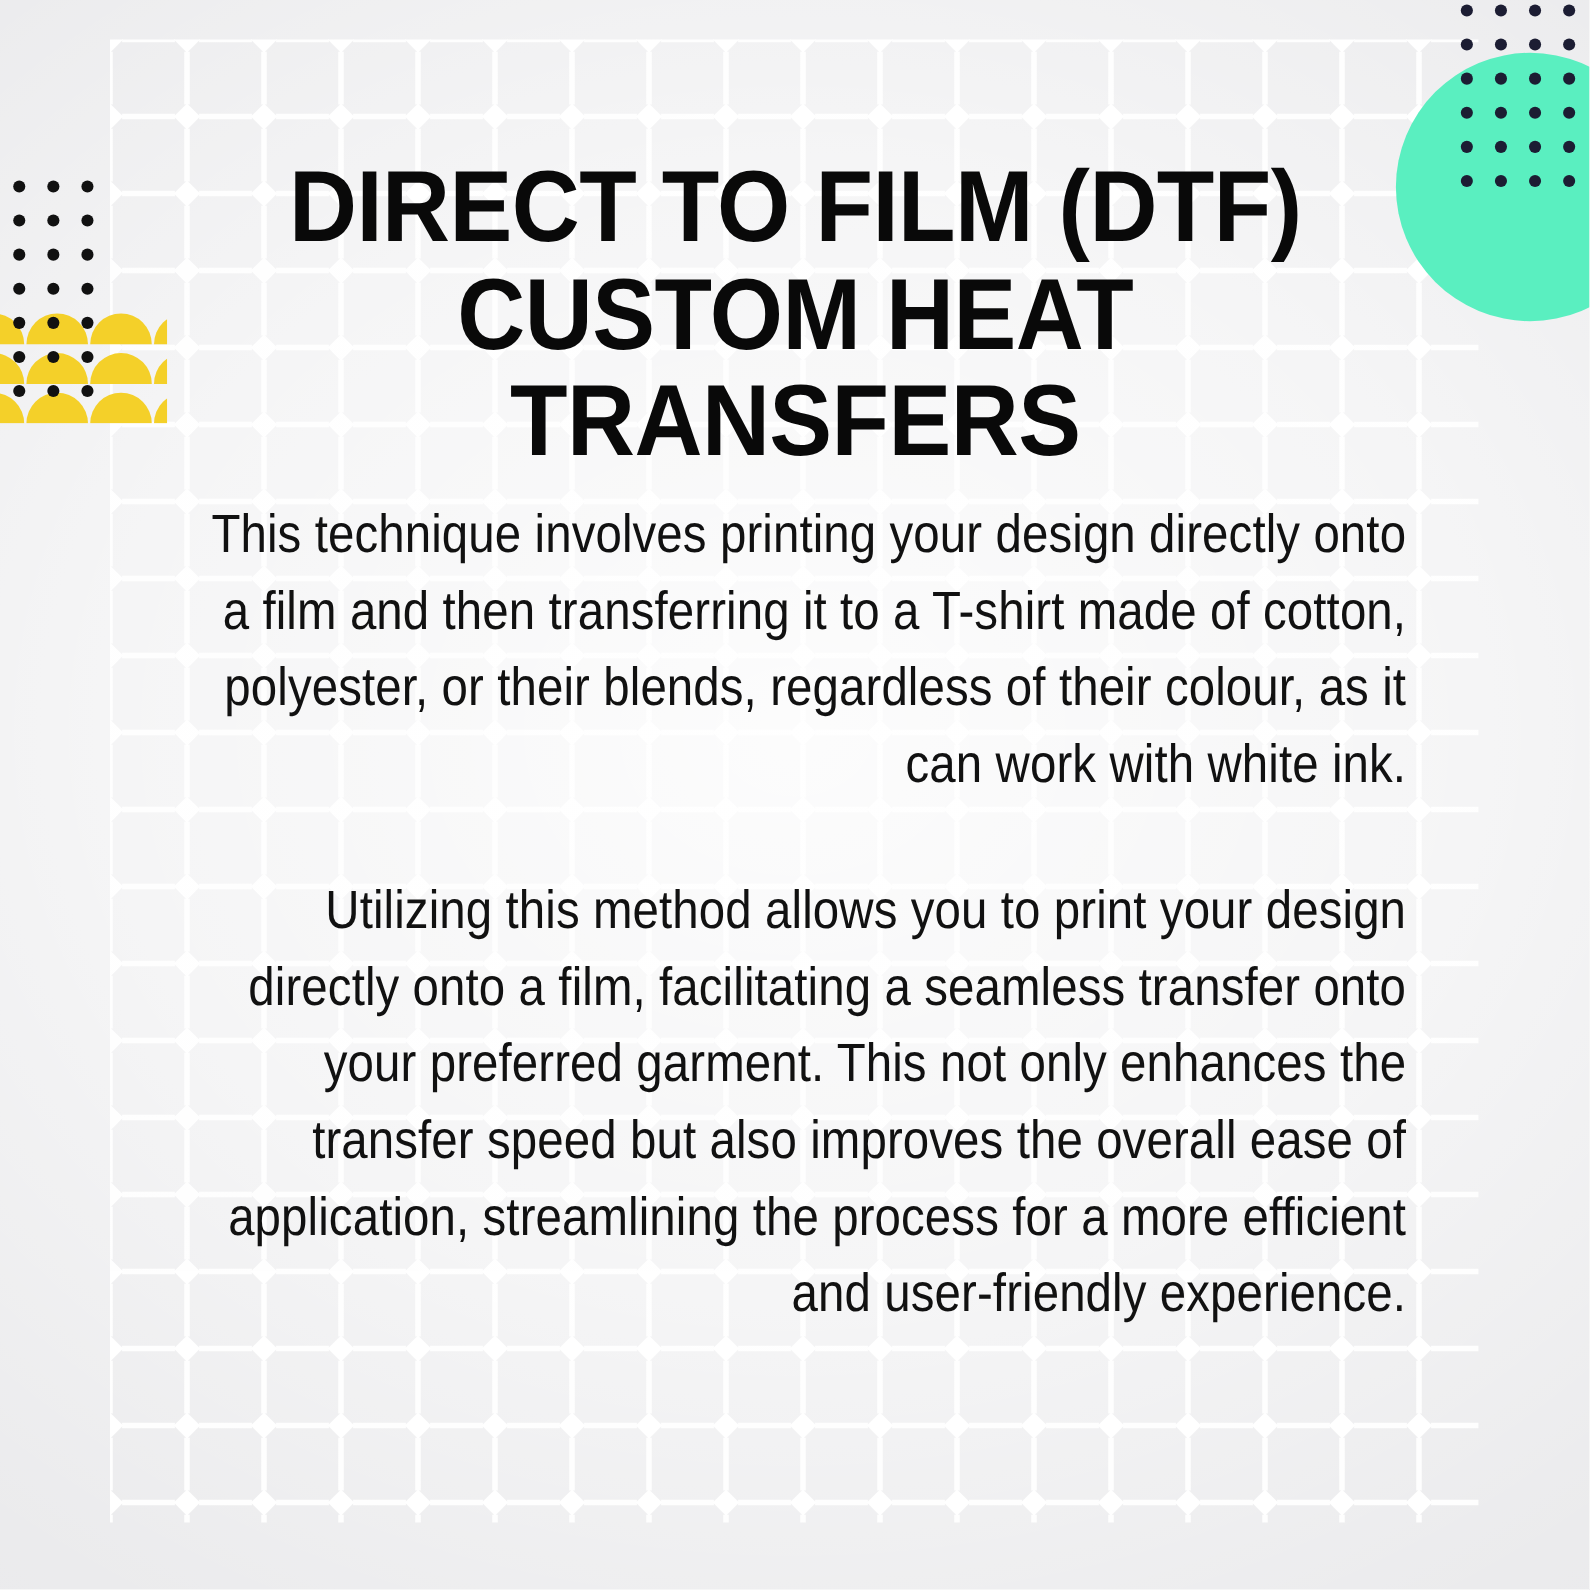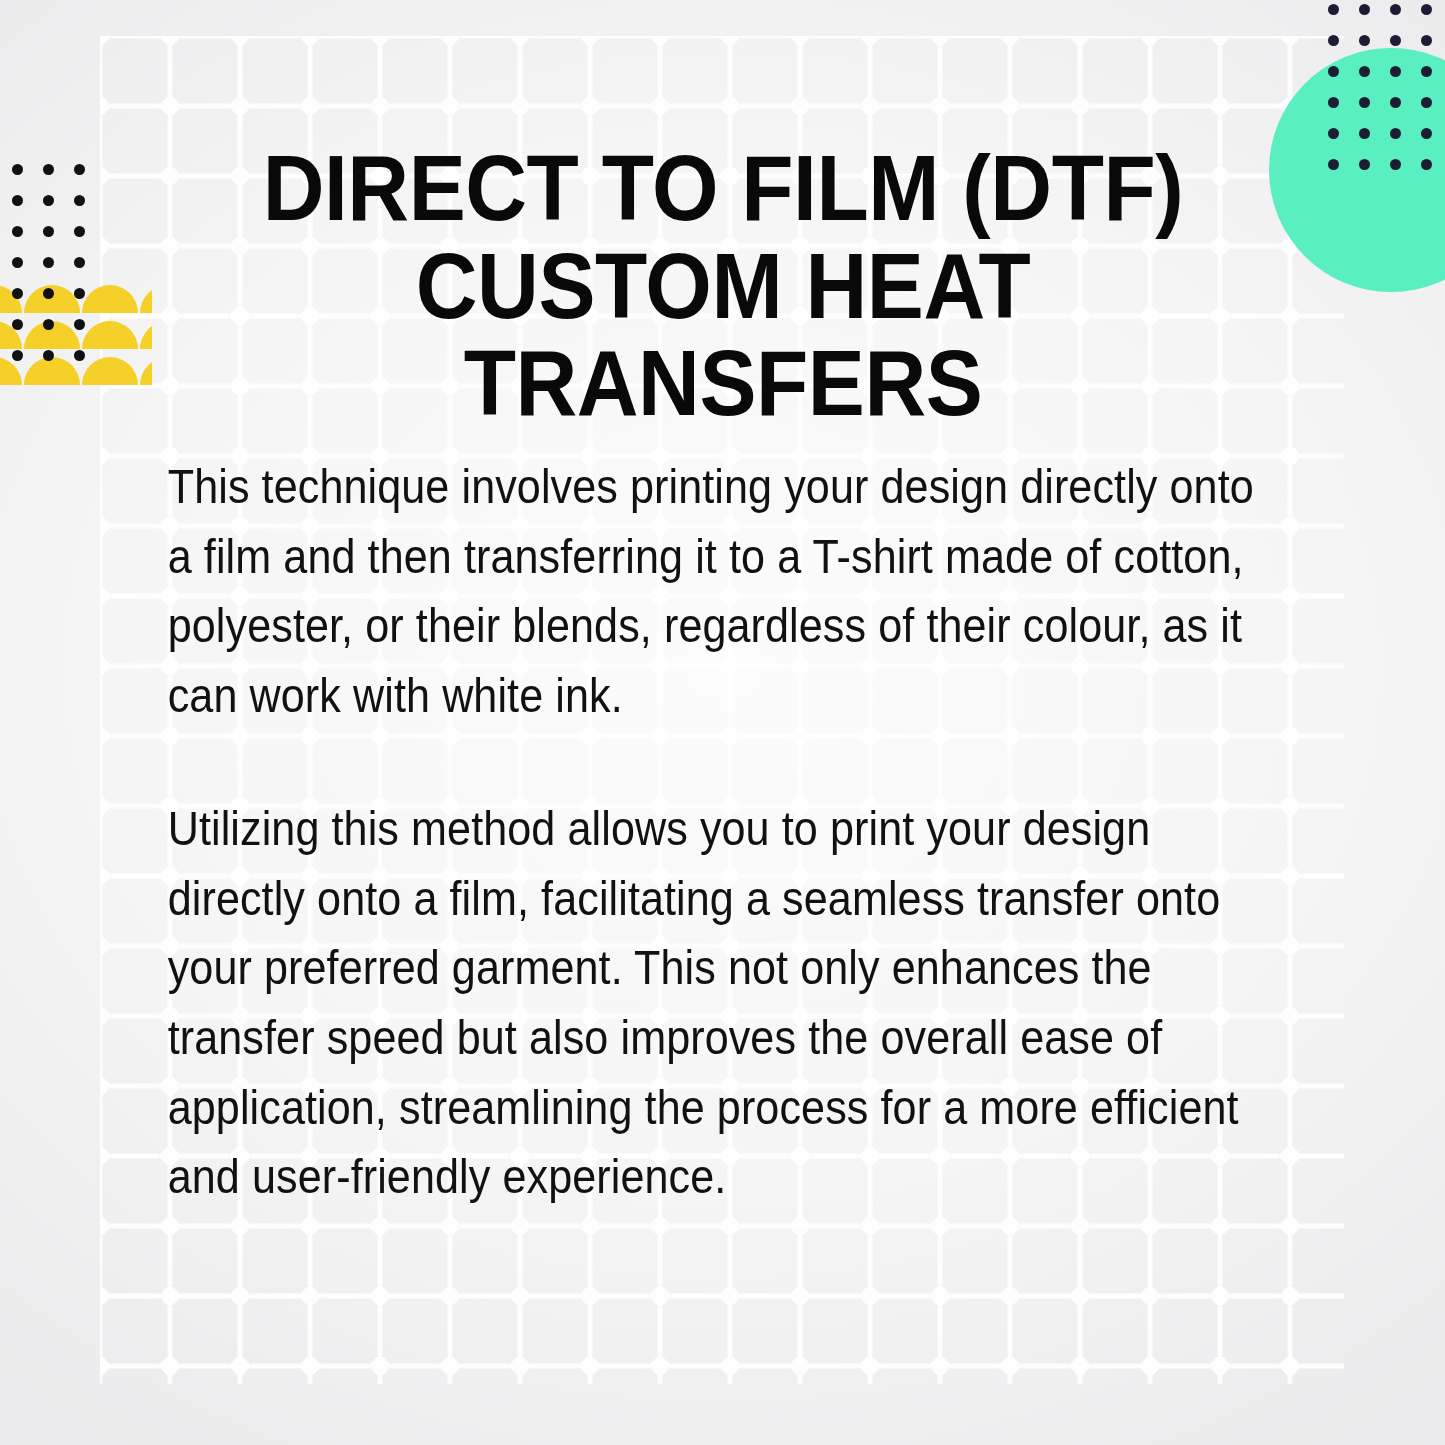--- a/index.html
+++ b/index.html
@@ -96,21 +96,21 @@
     transform-origin: 50% 50%;
     text-transform: uppercase;
     white-space: pre-line;
   }
 
   .body-block {
     position: absolute;
     top: 452px;
     left: 92px;
     width: 1262px;
-    text-align: left;
+    text-align: right;
     color: #101010;
   }
 
   .para {
     margin: 0;
     font-family: "Liberation Sans Narrow", "Liberation Sans", sans-serif;
     font-weight: 400;
     font-size: 49px;
     line-height: 1.42;
     letter-spacing: 0.1px;

